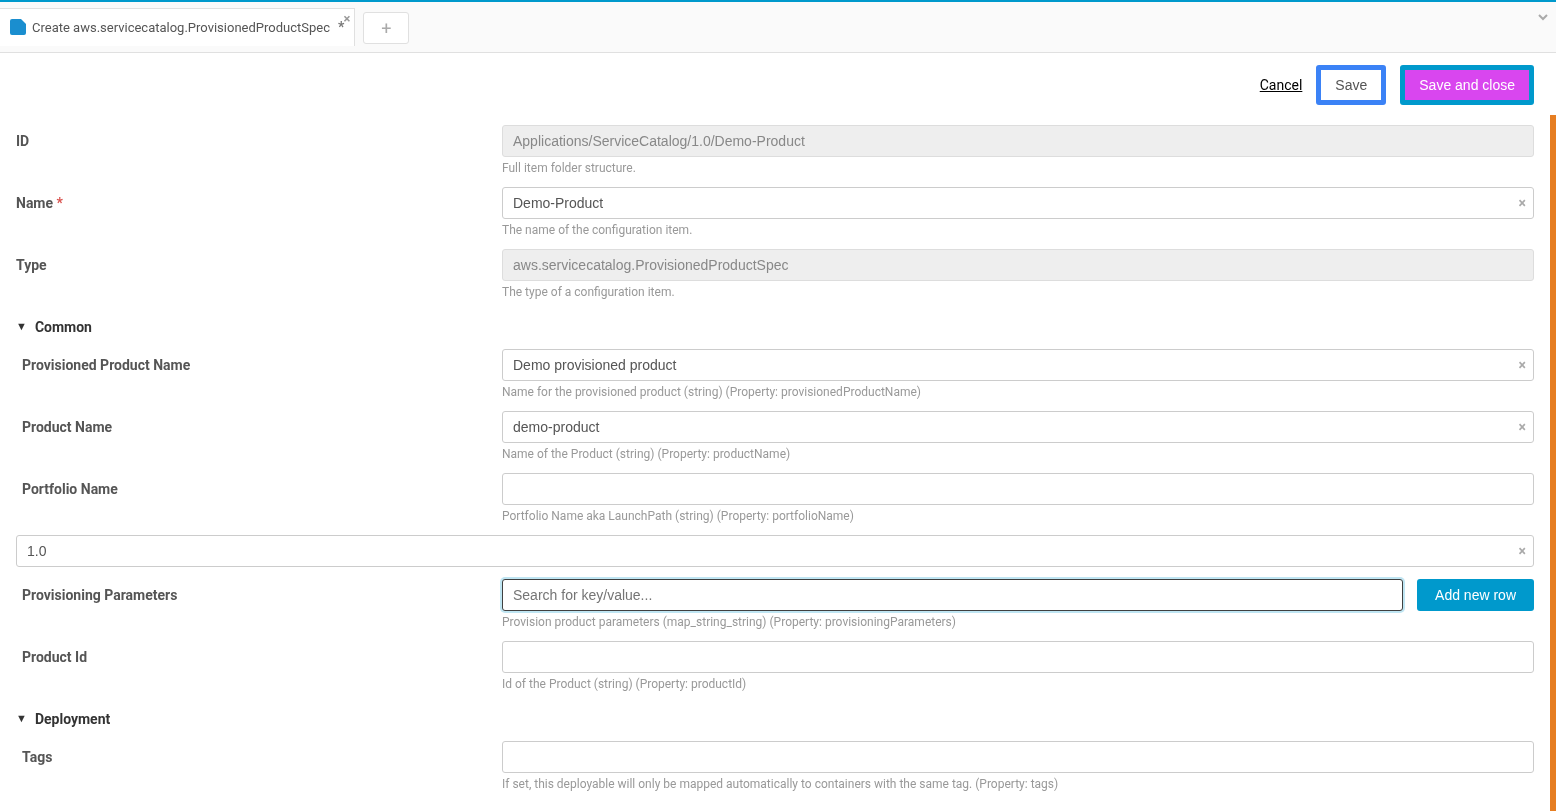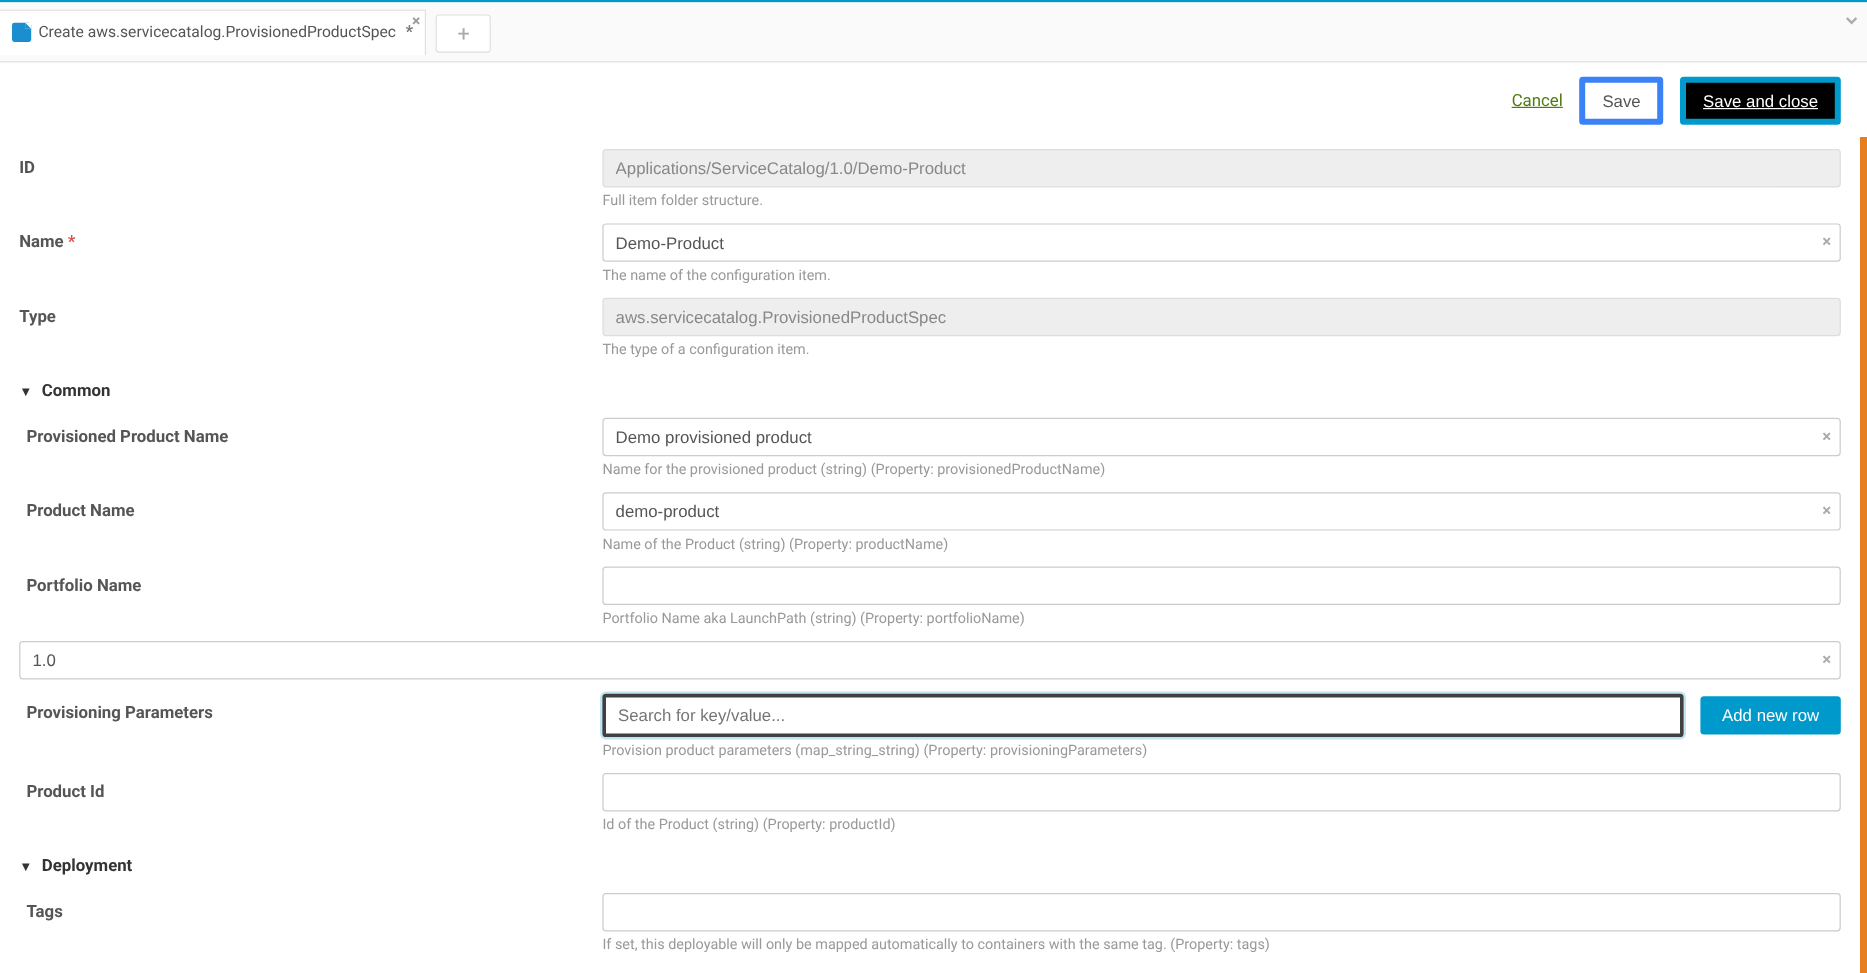--- a/index.html
+++ b/index.html
@@ -12,23 +12,23 @@
   .tab { display: flex; align-items: center; gap: 6px; padding: 0 10px; height: 38px; border-right: 1px solid #e0e0e0; border-top: 1px solid #e0e0e0; background: #fff; position: relative; cursor: default; }
   .tab-icon { width: 16px; height: 16px; background: #1a8ecf; border-radius: 2px; position: relative; }
   .tab-icon::before { content:''; position:absolute; top:0; right:0; width:0; height:0; border-left:5px solid #1a8ecf; border-top:5px solid #fff; }
   .tab-title { font-size: 13px; color: #555; }
   .tab-dirty { color: #777; font-weight: bold; margin-left:2px; }
   .tab-close { color: #999; font-size: 13px; cursor: pointer; position: absolute; right: 4px; top: 2px; font-weight: bold; }
   .tab-add { width: 46px; height: 32px; margin: 3px 0 0 8px; display:flex; align-items:center; justify-content:center; color:#aaa; font-size:18px; border:1px solid #e0e0e0; border-radius:3px; background:#fff; cursor:pointer; }
   .tabs-expand { position:absolute; right:6px; top:8px; color:#aaa; cursor:pointer; font-size:12px; }
 
   .action-bar { padding: 12px 22px 10px 10px; display: flex; justify-content: flex-end; align-items:center; gap: 14px; }
-  .link-btn { color:#4d7c0f; text-decoration: underline; cursor:pointer; font-size:14px; }
+  .link-btn { color:#000000; text-decoration: underline; cursor:pointer; font-size:14px; }
   .btn { padding: 7px 14px; border-radius: 3px; border:5px solid #3b82f6; background:#fff; color:#555; font-size:14px; cursor:pointer; }
-  .btn-primary { background:#000000; border-color:#0099cc; color:#fff;text-decoration:underline; }
+  .btn-primary { background:#d946ef; border-color:#0099cc; color:#fff; }
 
   .form-wrap { position: relative; flex: 1 1 auto; overflow:auto; }
   .form-inner { padding: 4px 22px 20px 16px; }
   .right-accent { position:absolute; right:0; top:0; width:6px; bottom:0; background:#e67e22; }
 
   .field-row { display:flex; align-items:flex-start; padding: 6px 0; }
   .field-label { width: 486px; flex-shrink:0; padding-top: 8px; color:#555; font-size:14px;font-weight:bold; }
   .field-value { flex: 1 1 auto; }
   .required-star { color:#d9534f; }
 
@@ -36,21 +36,21 @@
   .input[disabled] { background:#eee; color:#888; border-color:#ddd; }
   .input-container { position: relative; border-radius: 14px; }
   .clear-x { position:absolute; right:8px; top:50%; transform:translateY(-50%); color:#aaa; font-size:14px; font-weight:bold; cursor:pointer; }
   .hint { font-size:12px; color:#999; margin-top:4px; }
 
   .section-header { display:flex; align-items:center; gap:8px; padding:10px 0 8px 0; margin-top:4px; font-weight:700; color:#333; font-size:14px; cursor:pointer; }
   .section-header .caret { font-size:11px; color:#333; }
   .section-body { border-top: none; }
 
   .param-row { display:flex; gap:14px; align-items:center; }
-  .search-input { flex:1; border:3px solid #404040; box-shadow: 0 0 0 2px rgba(0,153,204,0.25); outline:none; }
+  .search-input { flex:1; border:1px solid #404040; box-shadow: 0 0 0 2px rgba(0,153,204,0.25); outline:none; }
   .add-row-btn { background:#0099cc; color:#fff; border:none; padding: 8px 18px; border-radius:3px; font-size:14px; cursor:pointer; }
 </style>
 </head>
 <body>
 
 <div class="top-accent"></div>
 
 <div class="tabs-bar">
   <div class="tab">
     <span class="tab-icon"></span>

